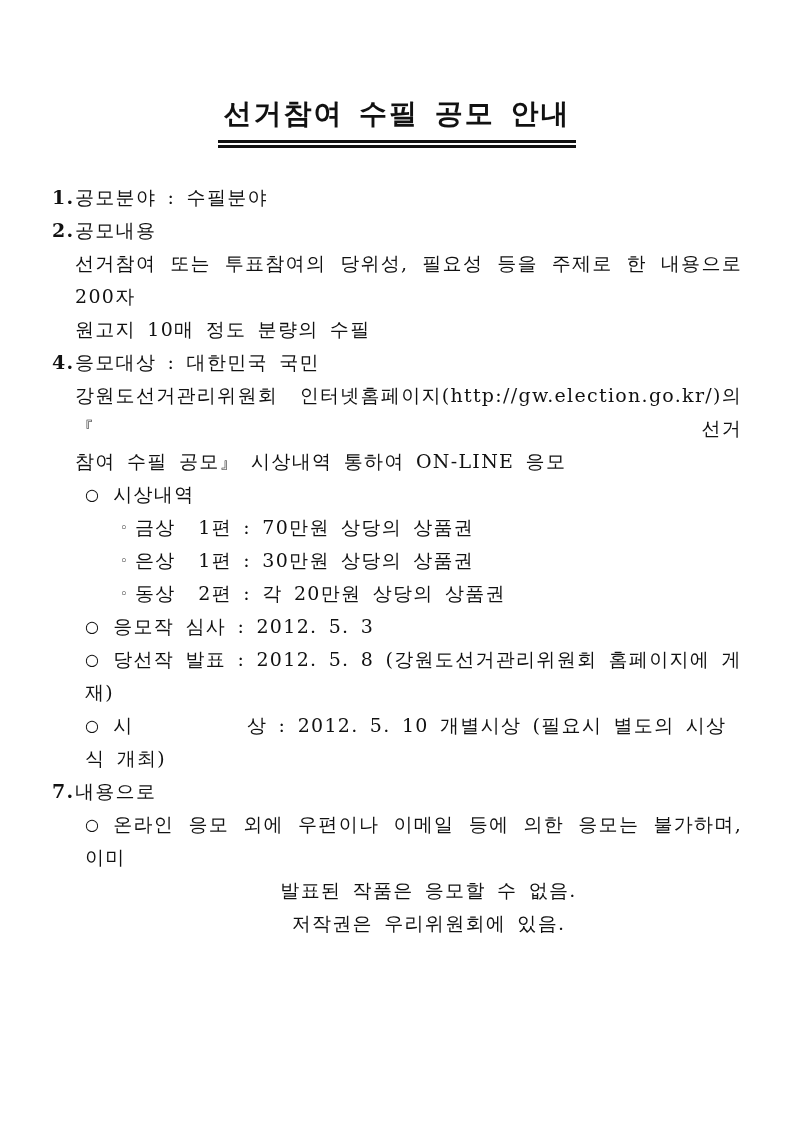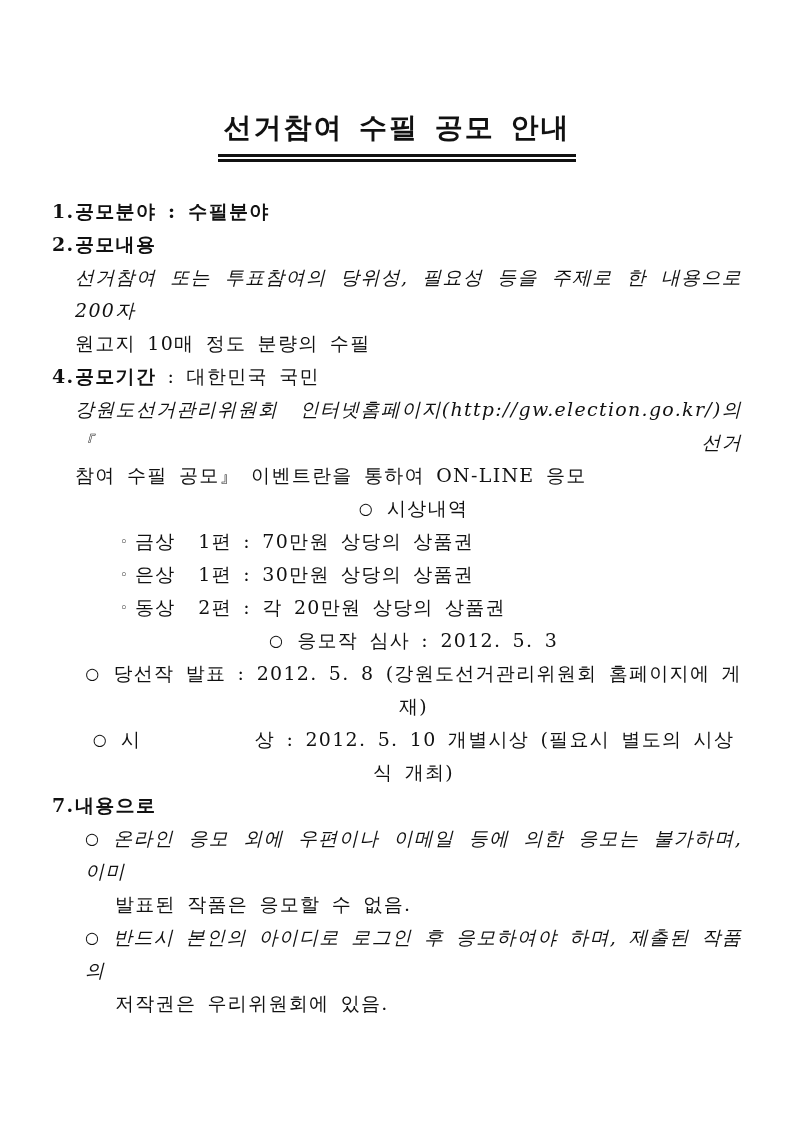--- a/index.html
+++ b/index.html
@@ -11,21 +11,21 @@
     overflow: hidden;
   }
   body {
     color: #111111;
     font-family: "DejaVu Serif", "Liberation Serif", serif;
   }
   .page {
     width: 794px;
     height: 1123px;
     box-sizing: border-box;
-    padding: 14px 52px;
+    padding: 0 52px;
   }
   .title-wrap {
     text-align: center;
     padding-top: 97px;
     margin-bottom: 33px;
   }
   .title {
     display: inline-block;
     font-size: 28px;
     font-weight: bold;
@@ -36,30 +36,30 @@
     border-bottom: 8px double #111111;
     white-space: pre-wrap;
   }
   .line {
     font-size: 19px;
     line-height: 33px;
     letter-spacing: 1.3px;
     word-spacing: 4px;
     white-space: nowrap;
   }
-  .wrapok { white-space: normal; font-style: italic; }
-  .b { font-weight: bold; }
+  .wrapok { white-space: normal; }
+  .b { font-weight: normal; }
   .num {
     display: inline-block;
     width: 23px;
     font-weight: bold;
   }
   .cont   { padding-left: 23px; }   
-  .lv1    { padding-left: 33px; text-align: center; }   
-  .lv1cont{ padding-left: 63px; }   
+  .lv1    { padding-left: 33px; }   
+  .lv1cont{ padding-left: 63px; text-align: center; }   
   .lv2    { padding-left: 68px; }   
   .bullet1 {
     display: inline-block;
     font-size: 16px;
     margin-right: 13px;
     vertical-align: 1px;
   }
   .bullet2 {
     display: inline-block;
     font-size: 13px;
@@ -81,37 +81,36 @@
     <span class="title">선거참여 수필 공모 안내</span>
   </div>
 
   <div class="line"><span class="num">1.</span><span class="b">공모분야</span><span class="b pre"> : </span><span class="b">수필분야</span></div>
 
   <div class="line"><span class="num">2.</span><span class="b">공모내용</span></div>
   <div class="line cont just wrapok">선거참여 또는 투표참여의 당위성, 필요성 등을 주제로 한 내용으로 200자</div>
   <div class="line cont">원고지 10매 정도 분량의 수필</div>
 
 
-  <div class="line"><span class="num">4.</span><span class="b">공모기간</span><span class="pre"> : </span><span>대한민국 국민</span></div>
+  <div class="line"><span class="num">4.</span><span class="b">응모대상</span><span class="pre"> : </span><span>대한민국 국민</span></div>
 
   <div class="line cont just wrapok">강원도선거관리위원회 인터넷홈페이지(http://gw.election.go.kr/)의 『선거</div>
-  <div class="line cont">참여 수필 공모』 이벤트란을 통하여 ON-LINE 응모</div>
+  <div class="line cont">참여 수필 공모』 시상내역 통하여 ON-LINE 응모</div>
 
 
   <div class="line lv1"><span class="bullet1">○</span><span>시상내역</span></div>
 
   <div class="line lv2"><span class="bullet2">◦</span><span class="pre">금상  1편 : 70만원 상당의 상품권</span></div>
   <div class="line lv2"><span class="bullet2">◦</span><span class="pre">은상  1편 : 30만원 상당의 상품권</span></div>
   <div class="line lv2"><span class="bullet2">◦</span><span class="pre">동상  2편 : 각 20만원 상당의 상품권</span></div>
 
   <div class="line lv1"><span class="bullet1">○</span><span class="pre">응모작 심사 : 2012. 5. 3</span></div>
   <div class="line lv1"><span class="bullet1">○</span><span class="pre">당선작 발표 : 2012. 5. 8 (강원도선거관리위원회 홈페이지에 게재)</span></div>
   <div class="line lv1"><span class="bullet1">○</span><span class="pre">시          상 : 2012. 5. 10 개별시상 (필요시 별도의 시상식 개최)</span></div>
 
   <div class="line"><span class="num">7.</span><span class="b">내용으로</span></div>
 
   <div class="line lv1 just wrapok"><span class="bullet1">○</span><span>온라인 응모 외에 우편이나 이메일 등에 의한 응모는 불가하며, 이미</span></div>
   <div class="line lv1cont">발표된 작품은 응모할 수 없음.</div>
 
-  <div class="line lv1 just wrapok"><span class="bullet1">○</span><span>반드시 본인의 아이디로 로그인 후 응모하여야 하며, 제출된 작품의</span></div>
   <div class="line lv1cont">저작권은 우리위원회에 있음.</div>
 
 </div>
 
 </body></html>

